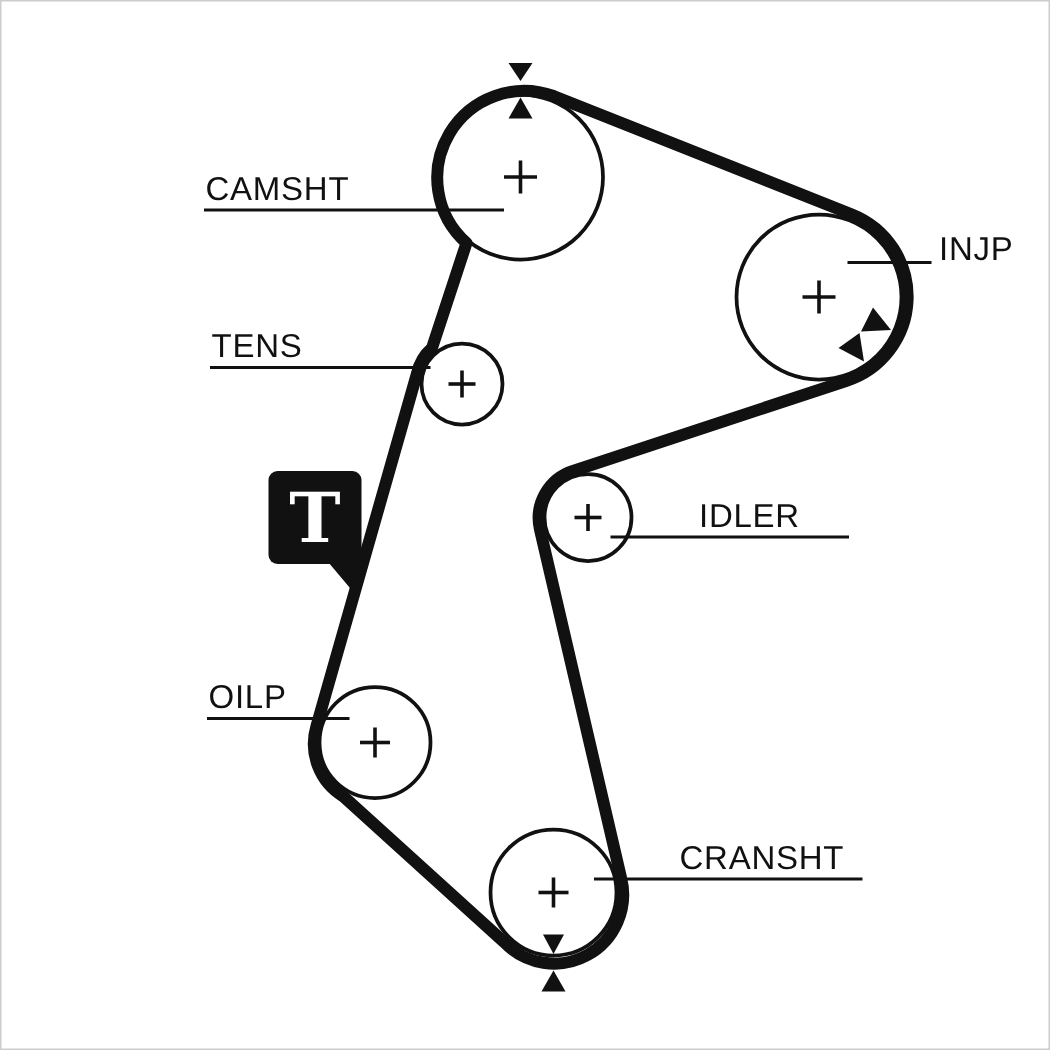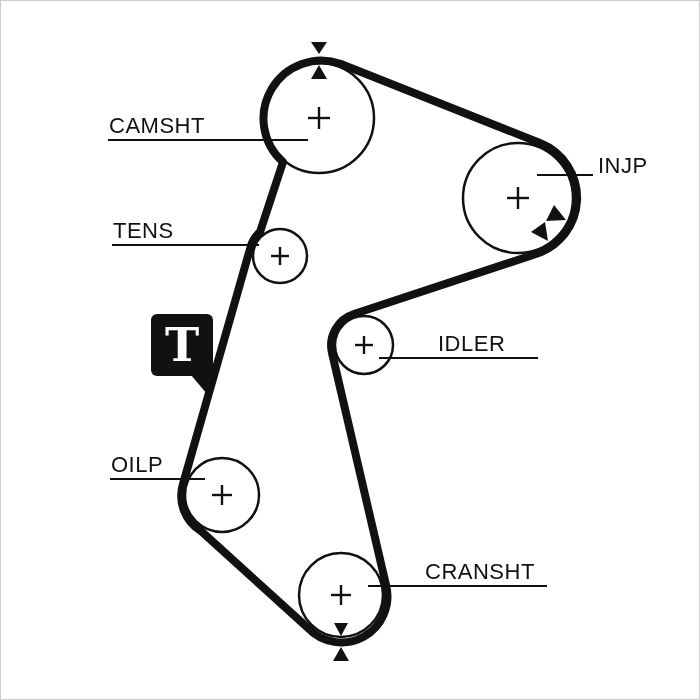--- a/index.html
+++ b/index.html
@@ -9,20 +9,21 @@
     font-family: "Liberation Sans", sans-serif;
   }
   .stage {
     width: 700px;
     height: 700px;
     box-sizing: border-box;
     background: var(--background, #ffffff);
     border: 1px solid var(--frame, #cccccc);
     position: relative;
     overflow: hidden;
+    padding-left: 28px;
   }
   svg { display: block; }
   .pulley {
     fill: #ffffff;
     stroke: var(--ink, #111111);
     stroke-width: 2.5;
   }
   .belt {
     fill: none;
     stroke: var(--ink, #111111);

